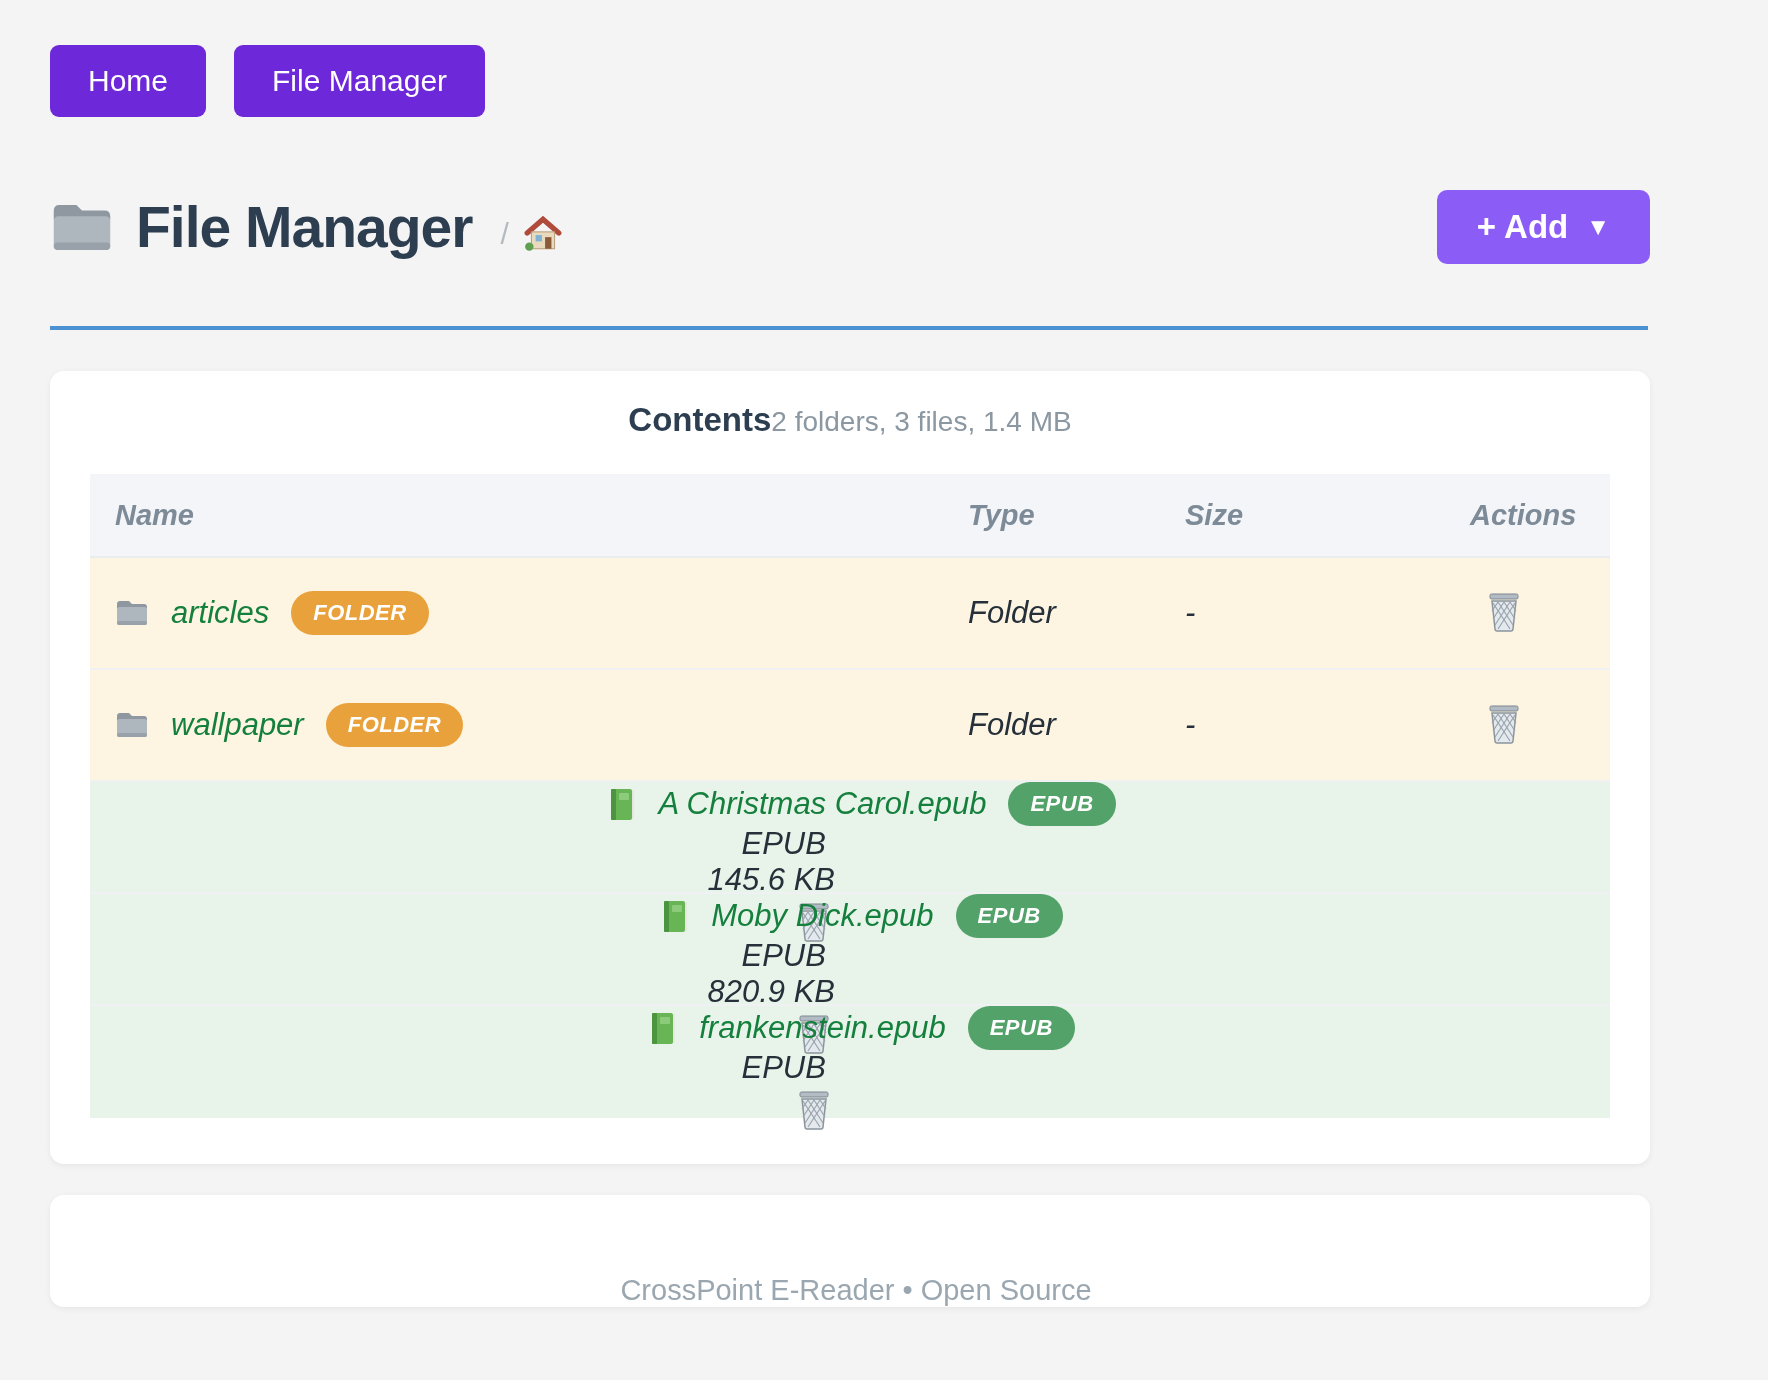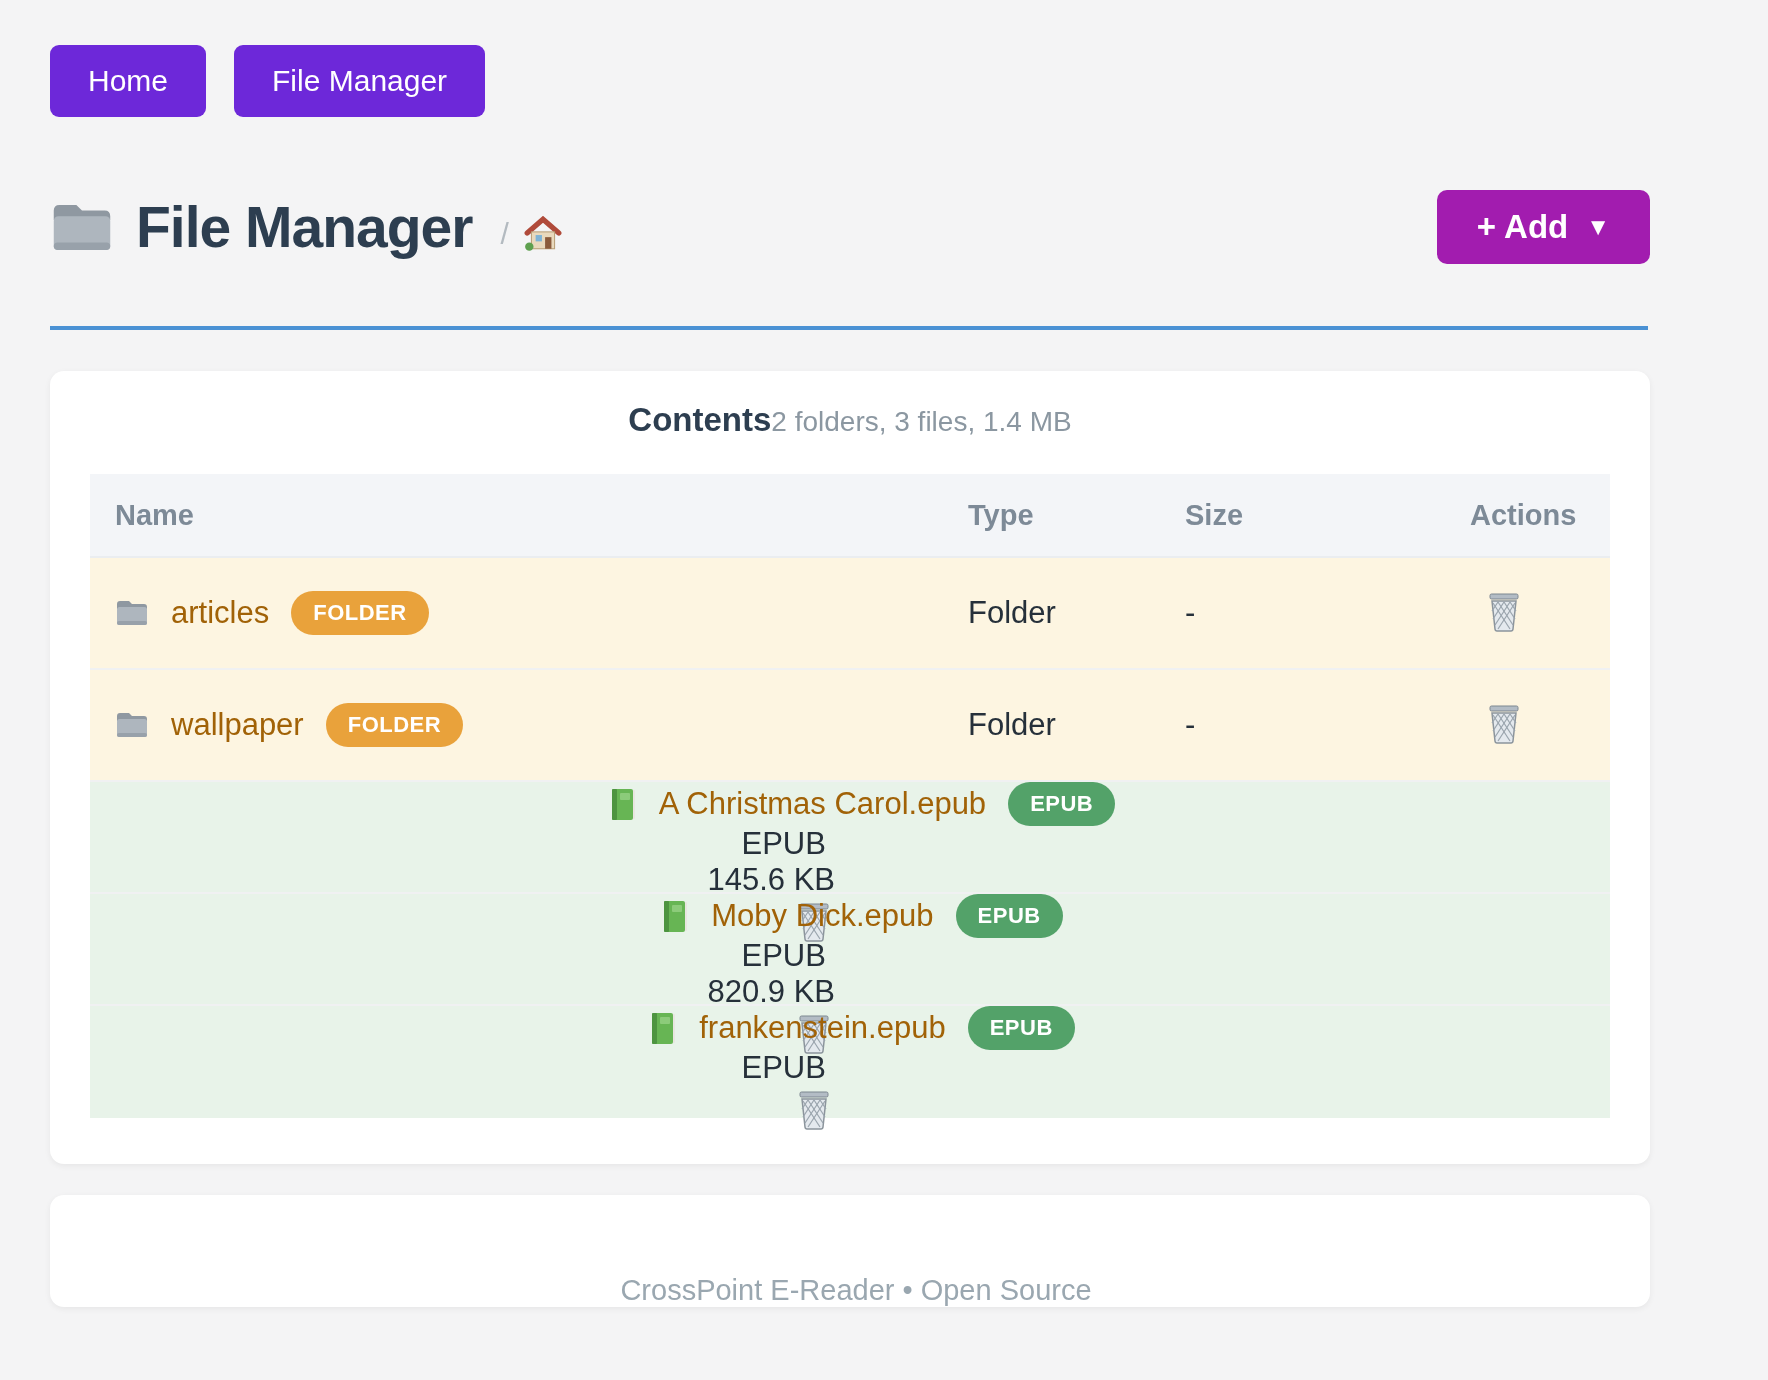--- a/index.html
+++ b/index.html
@@ -29,21 +29,21 @@
   .title-group { display: flex; align-items: center; }
   .title-folder-icon { display: inline-flex; margin-right: 22px; }
   .page-title {
     font-size: 57px; font-weight: 800; color: #2d3e50; letter-spacing: -1px;
   }
   .crumb-sep { font-size: 30px; color: #b3bac0; margin: 14px 0 0 28px; }
   .crumb-home { display: inline-flex; margin: 14px 0 0 14px; cursor: pointer; }
 
   .add-btn {
     height: 74px; padding: 0 40px;
-    background: #a21caf; color: #ffffff;
+    background: #8b5cf6; color: #ffffff;
     border: none; border-radius: 10px;
     font-family: "Liberation Sans", sans-serif;
     font-size: 33px; font-weight: bold; cursor: pointer;
     display: flex; align-items: center; gap: 18px;
   }
   .add-btn .caret { font-size: 24px; }
 
   .accent-rule {
     margin-top: 62px; height: 4px; border: none;
     background: #4a91d4; width: 1598px;
@@ -57,21 +57,21 @@
     padding: 30px 40px 46px 40px;
   }
   .card-head {
     display: flex; align-items: baseline; justify-content: center;
     margin-bottom: 35px;
   }
   .card-title { font-size: 33px; font-weight: bold; color: #2d3e50; }
   .summary { font-size: 28px; color: #8b97a1; }
 
   
-  .table { width: 1520px; }
+  .table { width: 1520px; font-style: italic; }
   .thead {
     display: flex; align-items: center;
     height: 84px; background: #f3f5f8;
     border-bottom: 2px solid #eaedf0;
   }
   .th { font-size: 29px; font-weight: bold; color: #7d8a97; }
   .trow {
     display: flex; align-items: center;
     height: 112px;
     border-bottom: 2px solid #f0f1f2;
@@ -79,21 +79,21 @@
   .trow:last-child { border-bottom: none; }
   .row-folder { background: #fdf5e1; }
   .row-epub  { background: #e8f3e9; flex-direction: column; }
 
   .col-name { flex: 1; padding-left: 25px; display: flex; align-items: center; }
   .col-type { width: 217px; }
   .col-size { width: 285px; }
   .col-actions { width: 140px; }
 
   .file-icon { display: inline-flex; margin-right: 22px; }
-  .file-name { font-size: 31px; color: #a16207; }
+  .file-name { font-size: 31px; color: #15803d; }
   .badge {
     margin-left: 22px;
     font-size: 22px; font-weight: bold; color: #ffffff;
     letter-spacing: 0.5px;
     padding: 9px 22px; border-radius: 999px;
     display: inline-block;
   }
   .badge--folder { background: #e9a23b; }
   .badge--epub   { background: #53a269; }
 

